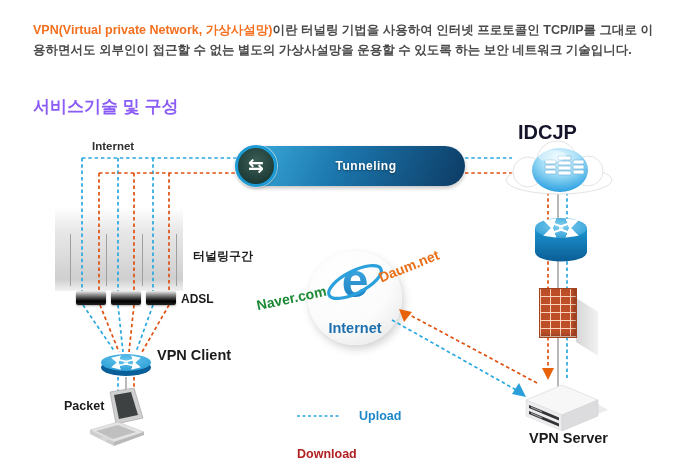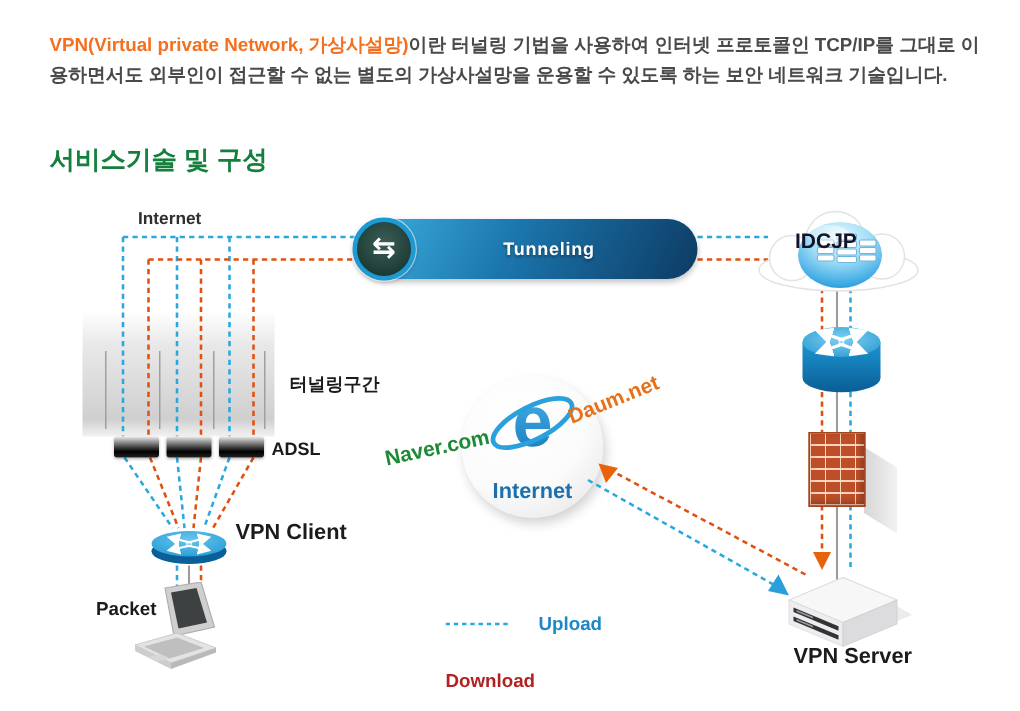--- a/index.html
+++ b/index.html
@@ -6,42 +6,42 @@
   html,body { width:680px; height:474px; background:#fff; overflow:hidden;
     font-family:"Liberation Sans","DejaVu Sans",sans-serif; }
   #stage { position:relative; width:680px; height:354px; background:#fff;padding-left:11px; }
 
   
   .intro { position:absolute; left:33px; top:20px; width:622px;
     font-size:12.5px; line-height:20px; color:#4a4a4a; font-weight:bold; }
   .intro .hl { color:#F4701F; }
 
   .section-title { position:absolute; left:33px; top:95px;
-    font-size:17px; font-weight:bold; color:#15803d; }
+    font-size:17px; font-weight:bold; color:#8b5cf6; }
 
   
   .z1 { z-index:1; } .z2 { z-index:2; } .z3 { z-index:3; } .z4 { z-index:4; }
 
   
   .tunnel-band { position:absolute; left:55px; top:207px; width:128px; height:84px;
     background:linear-gradient(180deg, rgba(235,235,235,0) 0%, #e8e8e8 28%, #dadada 62%, #cfcfcf 86%, #f2f2f2 100%); }
   .pillar { position:absolute; top:27px; width:1px; height:52px; background:#9f9f9f; }
 
   .modem { position:absolute; top:291px; width:30px; height:14px; border-radius:2px;
     background:linear-gradient(180deg,#ededed 0%,#9a9a9a 24%,#454545 50%,#000 72%,#222 100%);
     box-shadow:0 1px 2px rgba(0,0,0,.3); }
 
   
   .lbl { position:absolute; color:#1b1b1b; white-space:nowrap; }
   .internet-top   { left:92px;  top:140px; font-size:11.5px; font-weight:bold; color:#2f2f2f; }
   .tunnel-zone    { left:193px; top:248px; font-size:12px; font-weight:bold; }
   .adsl           { left:181px; top:292px; font-size:12px; font-weight:bold; }
   .vpn-client-lbl { left:157px; top:347px; font-size:14.5px; font-weight:bold; }
   .packet-lbl     { left:64px;  top:399px; font-size:12.5px; font-weight:bold; }
-  .idcjp-lbl      { left:530px; top:121px; font-size:14px; font-weight:bold; color:#14142a;margin-top:31px; }
+  .idcjp-lbl      { left:518px; top:121px; font-size:20px; font-weight:bold; color:#14142a; }
   .vpn-server-lbl { left:529px; top:430px; font-size:14.5px; font-weight:bold; }
 
   
   .pill { position:absolute; left:237px; top:146px; width:228px; height:40px; border-radius:20px;
     background:linear-gradient(115deg,#3fb2e2 0%,#1b76ad 45%,#0d3b64 100%);
     box-shadow:0 2px 4px rgba(0,0,0,.25); }
   .pill-text { position:absolute; left:0; top:0; width:100%; height:40px; line-height:40px;
     padding-left:30px; text-align:center; color:#fff; font-size:12px; font-weight:bold;
     text-shadow:0 1px 2px rgba(0,0,0,.4); letter-spacing:.5px; }
   .pill-icon { position:absolute; left:-2px; top:-1px; width:42px; height:42px; border-radius:50%;

